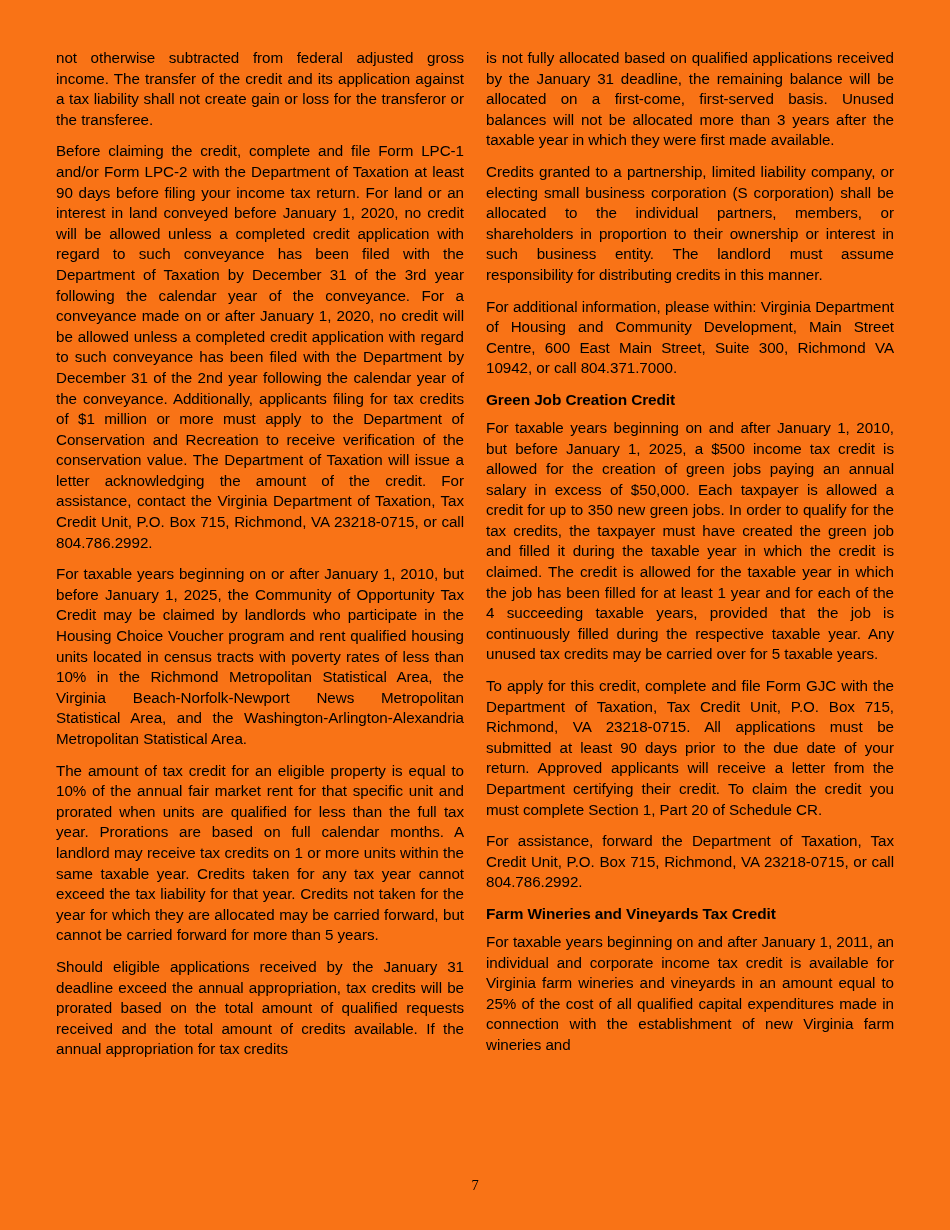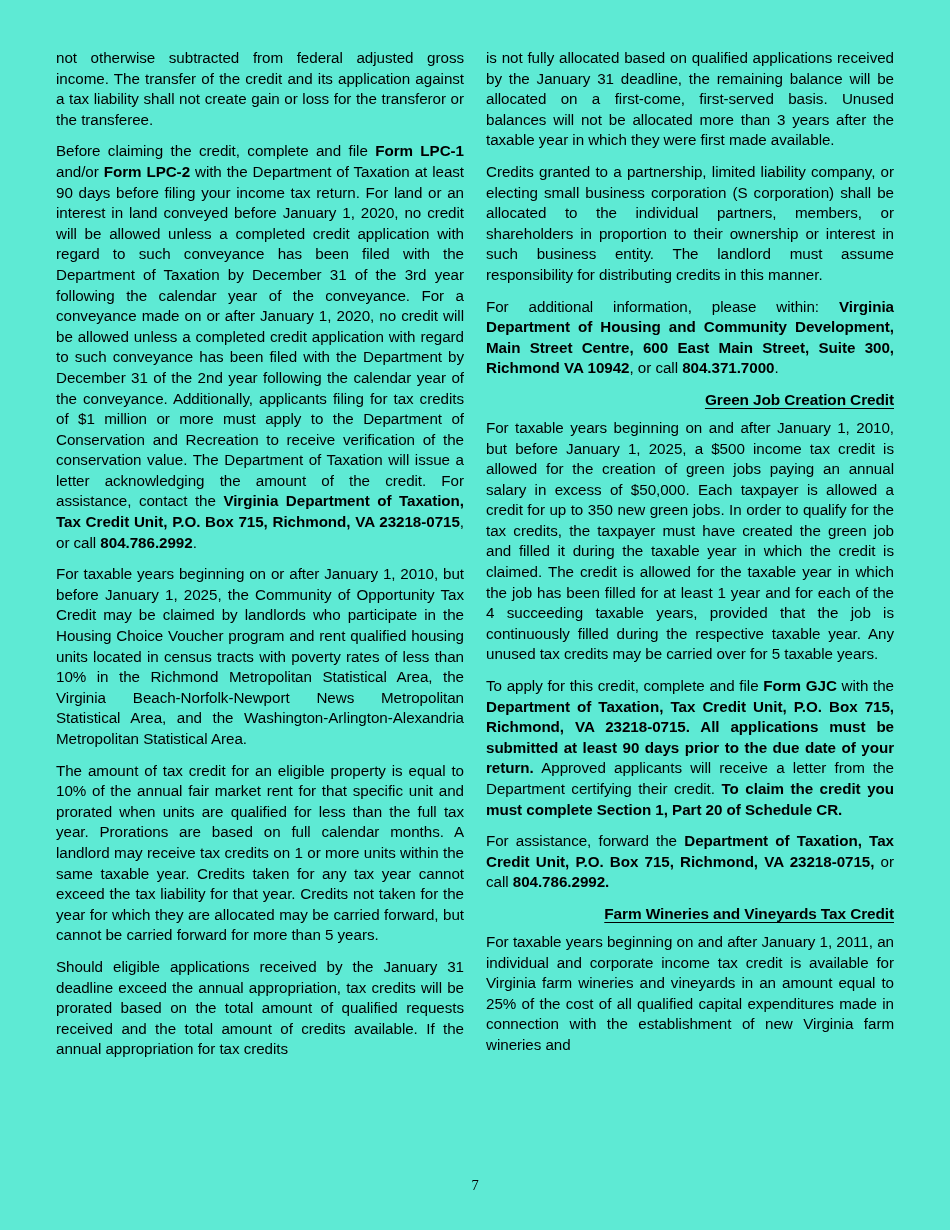--- a/index.html
+++ b/index.html
@@ -15,21 +15,21 @@
     font-family: "Liberation Sans", sans-serif;
     color: #000000;
     overflow: hidden;
   }
   .page {
     position: absolute;
     left: 0;
     top: 0;
     width: 950px;
     height: 1230px;
-    background: #5eead4;
+    background: #f97316;
   }
   .columns {
     position: absolute;
     left: 56px;
     top: 48px;
     width: 838px;
     height: 1120px;
     display: flex;
     flex-direction: row;
     justify-content: space-between;
@@ -46,26 +46,25 @@
     text-justify: inter-word;
     letter-spacing: -0.05px;
     word-spacing: 0px;
     hyphens: none;
   }
   h2.section-heading {
     margin: 7px 0 8px 0;
     font-size: 15.4px;
     line-height: 20px;
     font-weight: bold;
-    text-align: right;
-    text-decoration: underline;
+    text-align: left;
     text-underline-offset: 2.5px;
     letter-spacing: -0.1px;
   }
-  b, strong { font-weight: bold; }
+  b, strong { font-weight: normal; }
   .page-number {
     position: absolute;
     left: 0;
     top: 1176px;
     width: 950px;
     text-align: center;
     font-size: 14.5px;
     line-height: 18px;
     font-family: "Liberation Serif", serif;
     color: #000000;

